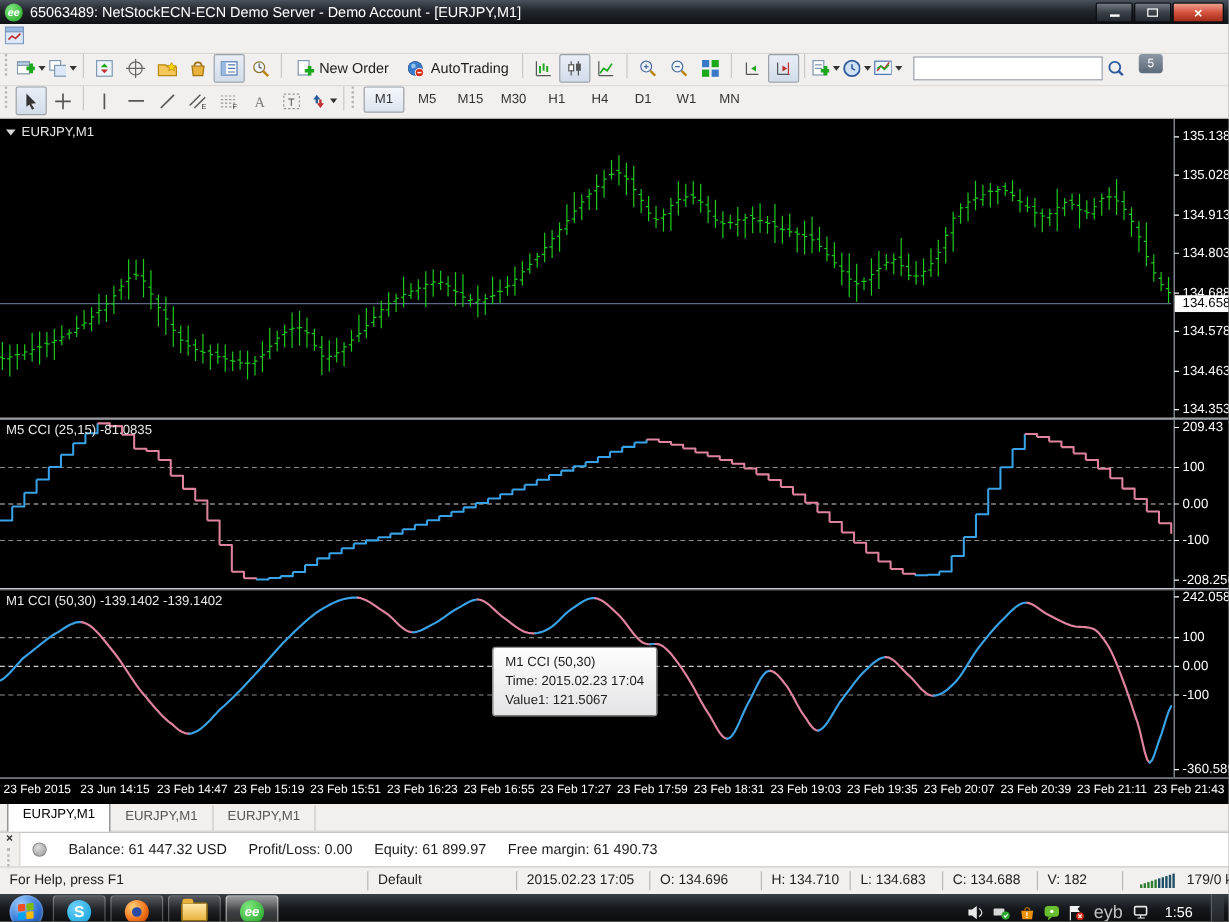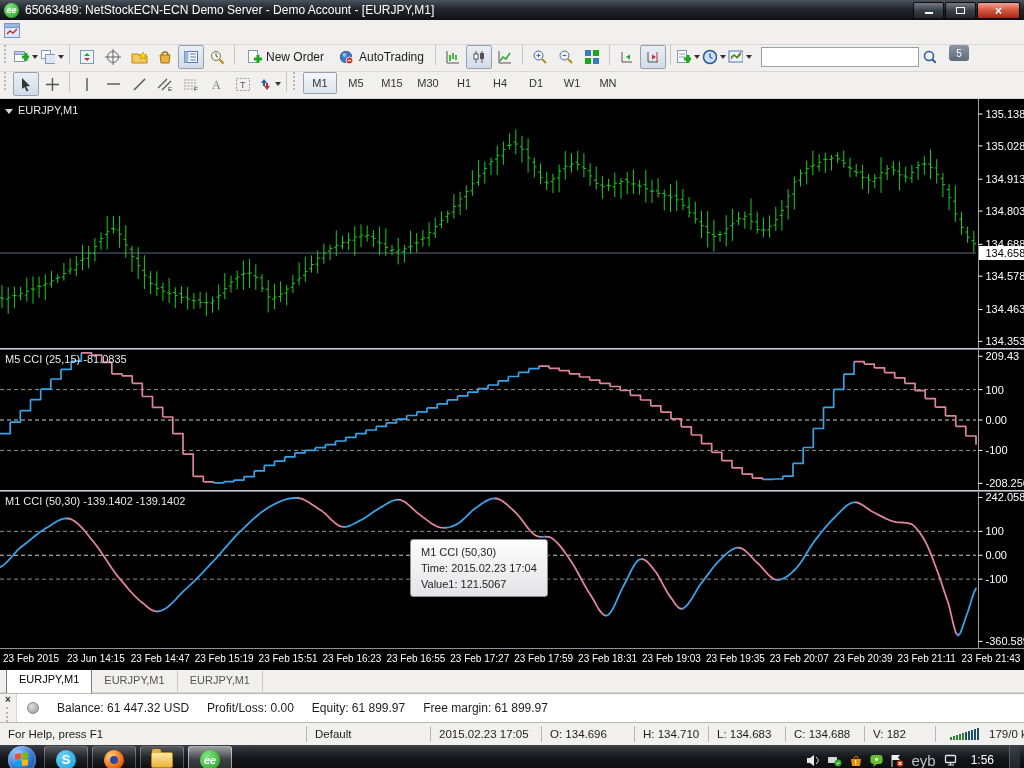--- a/index.html
+++ b/index.html
@@ -1045,21 +1045,21 @@
   <div class="terminal">
     <div class="term-gutter">
         <span class="term-x">×</span>
         <span class="term-grip"></span>
       </div>
     <div class="term-row" id="term-row">
         <span class="term-bullet"></span>
         <span>Balance: 61 447.32 USD</span>
         <span>Profit/Loss: 0.00</span>
         <span>Equity: 61 899.97</span>
-        <span>Free margin: 61 899.97</span>
+        <span>Free margin: 61 490.73</span>
       </div>
   </div>
 
   <div class="statusbar" id="statusbar">
       <span class="st-cell" style="width: 298px;">For Help, press F1</span>
       <span class="st-cell" style="width: 115px;">Default</span>
       <span class="st-cell" style="width: 102px;">2015.02.23 17:05</span>
       <span class="st-cell" style="width: 84px;">O: 134.696</span>
       <span class="st-cell" style="width: 65px;">H: 134.710</span>
       <span class="st-cell" style="width: 68px;">L: 134.683</span>

